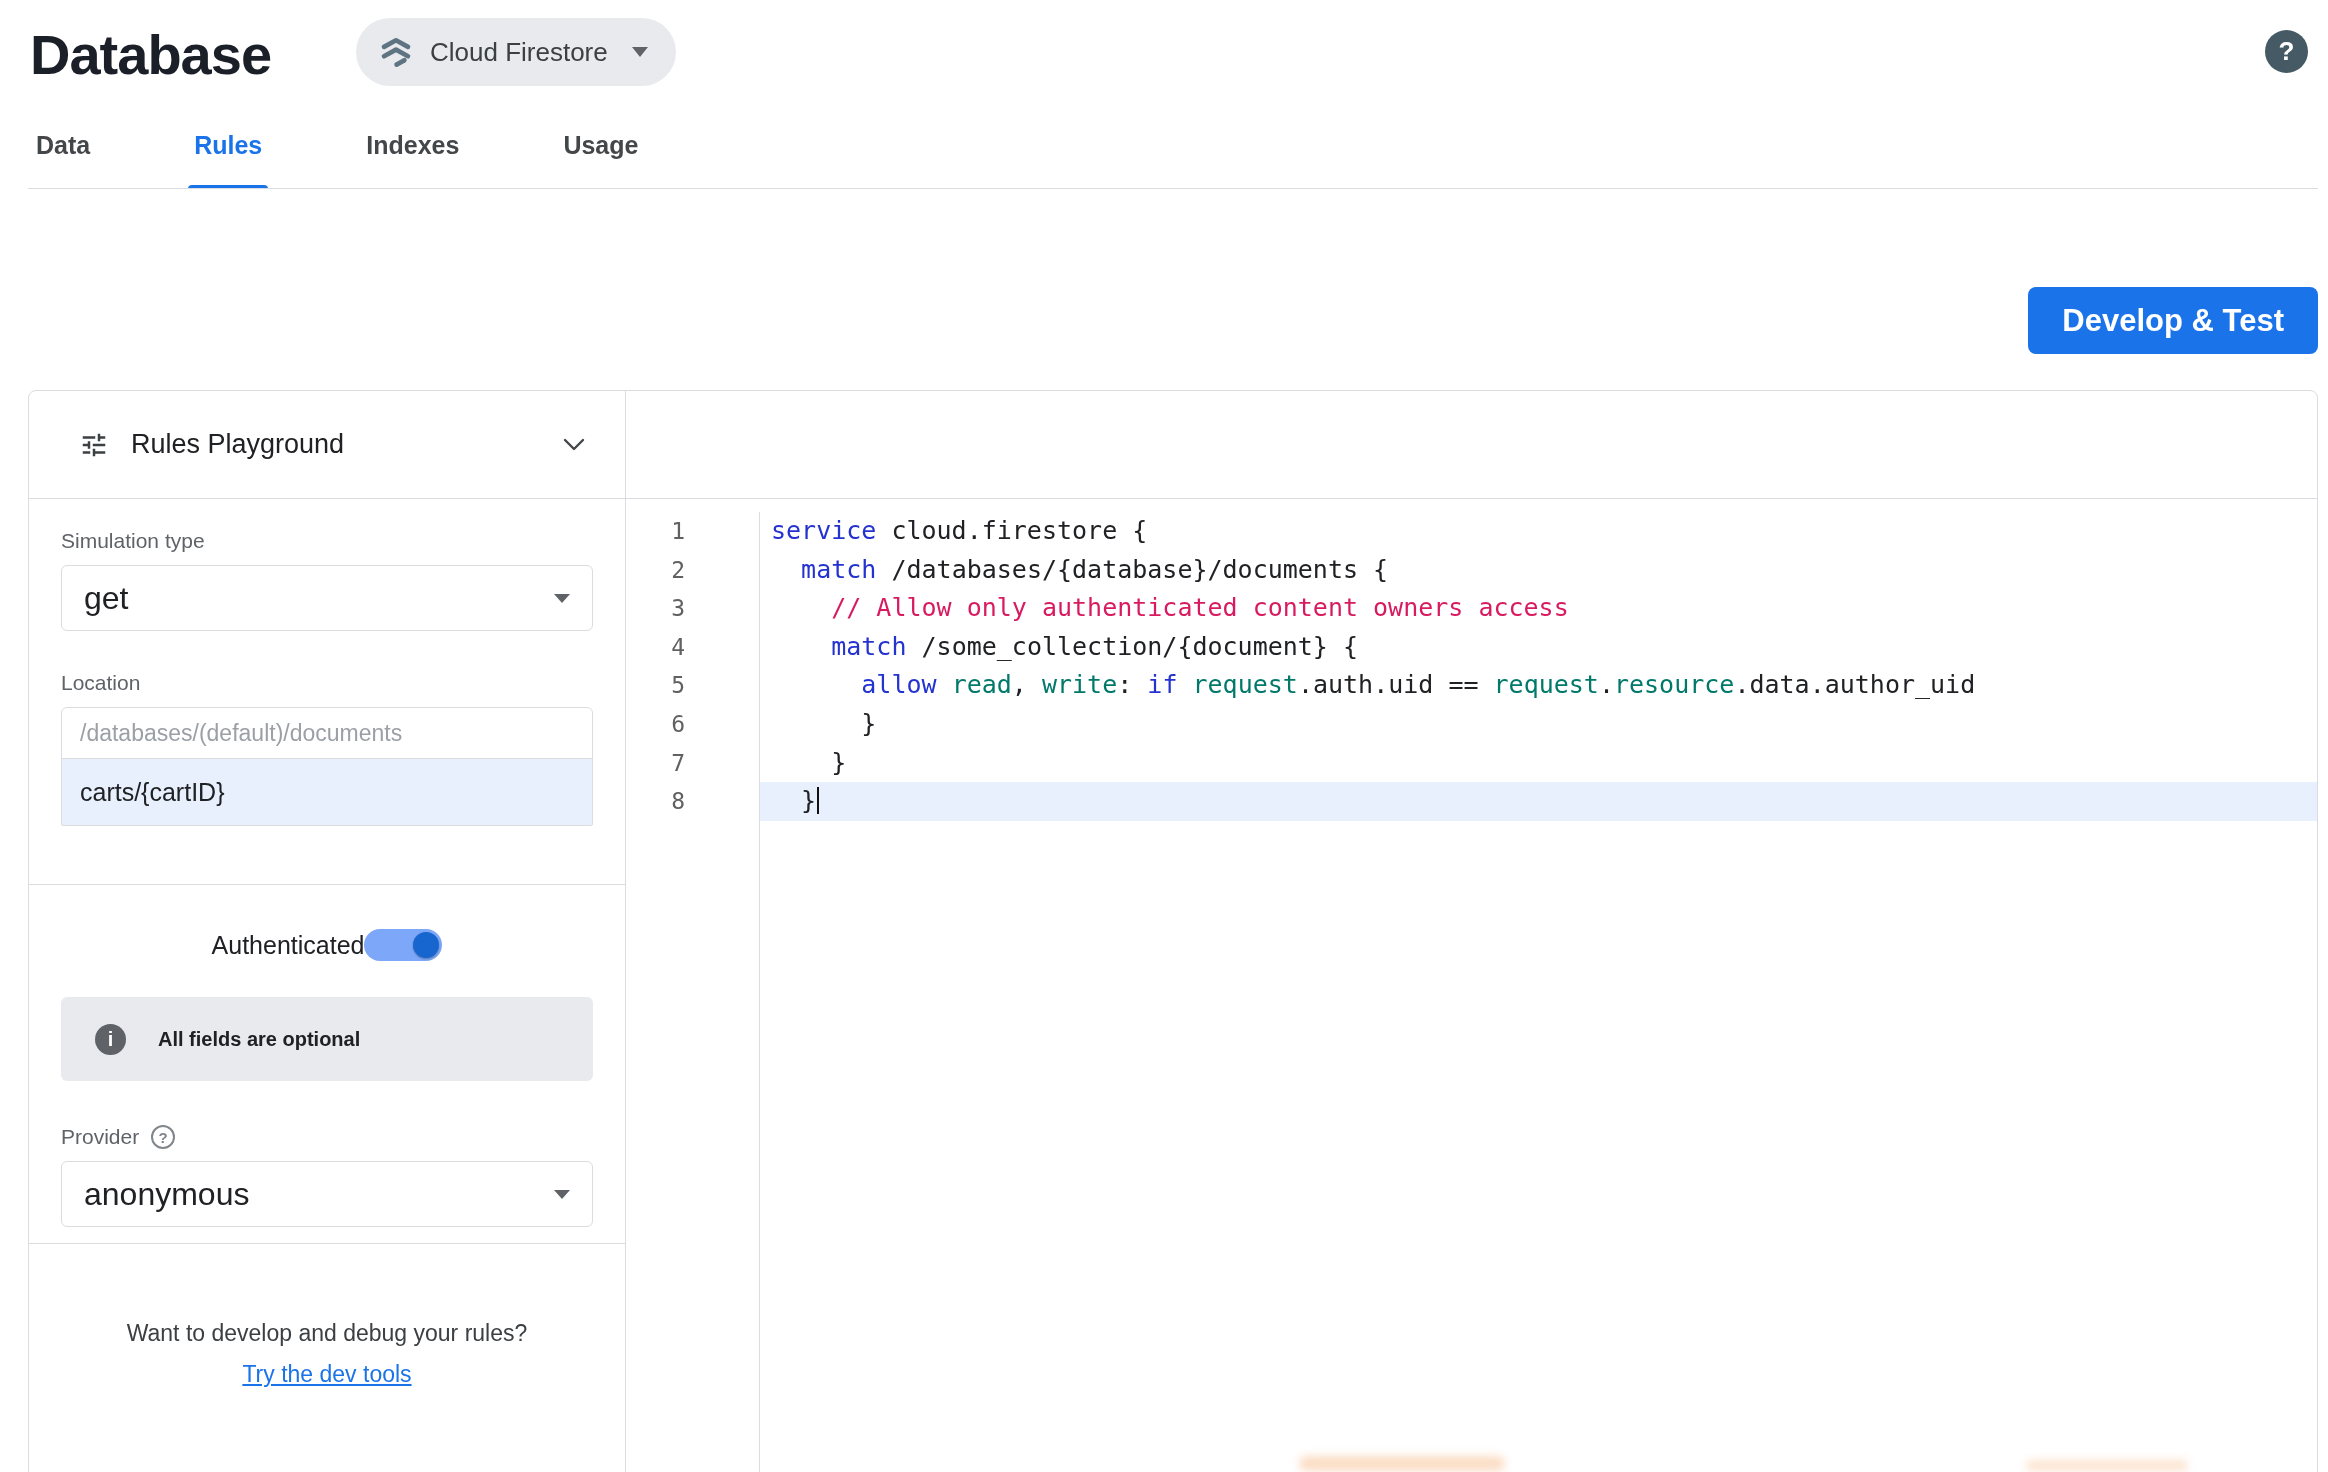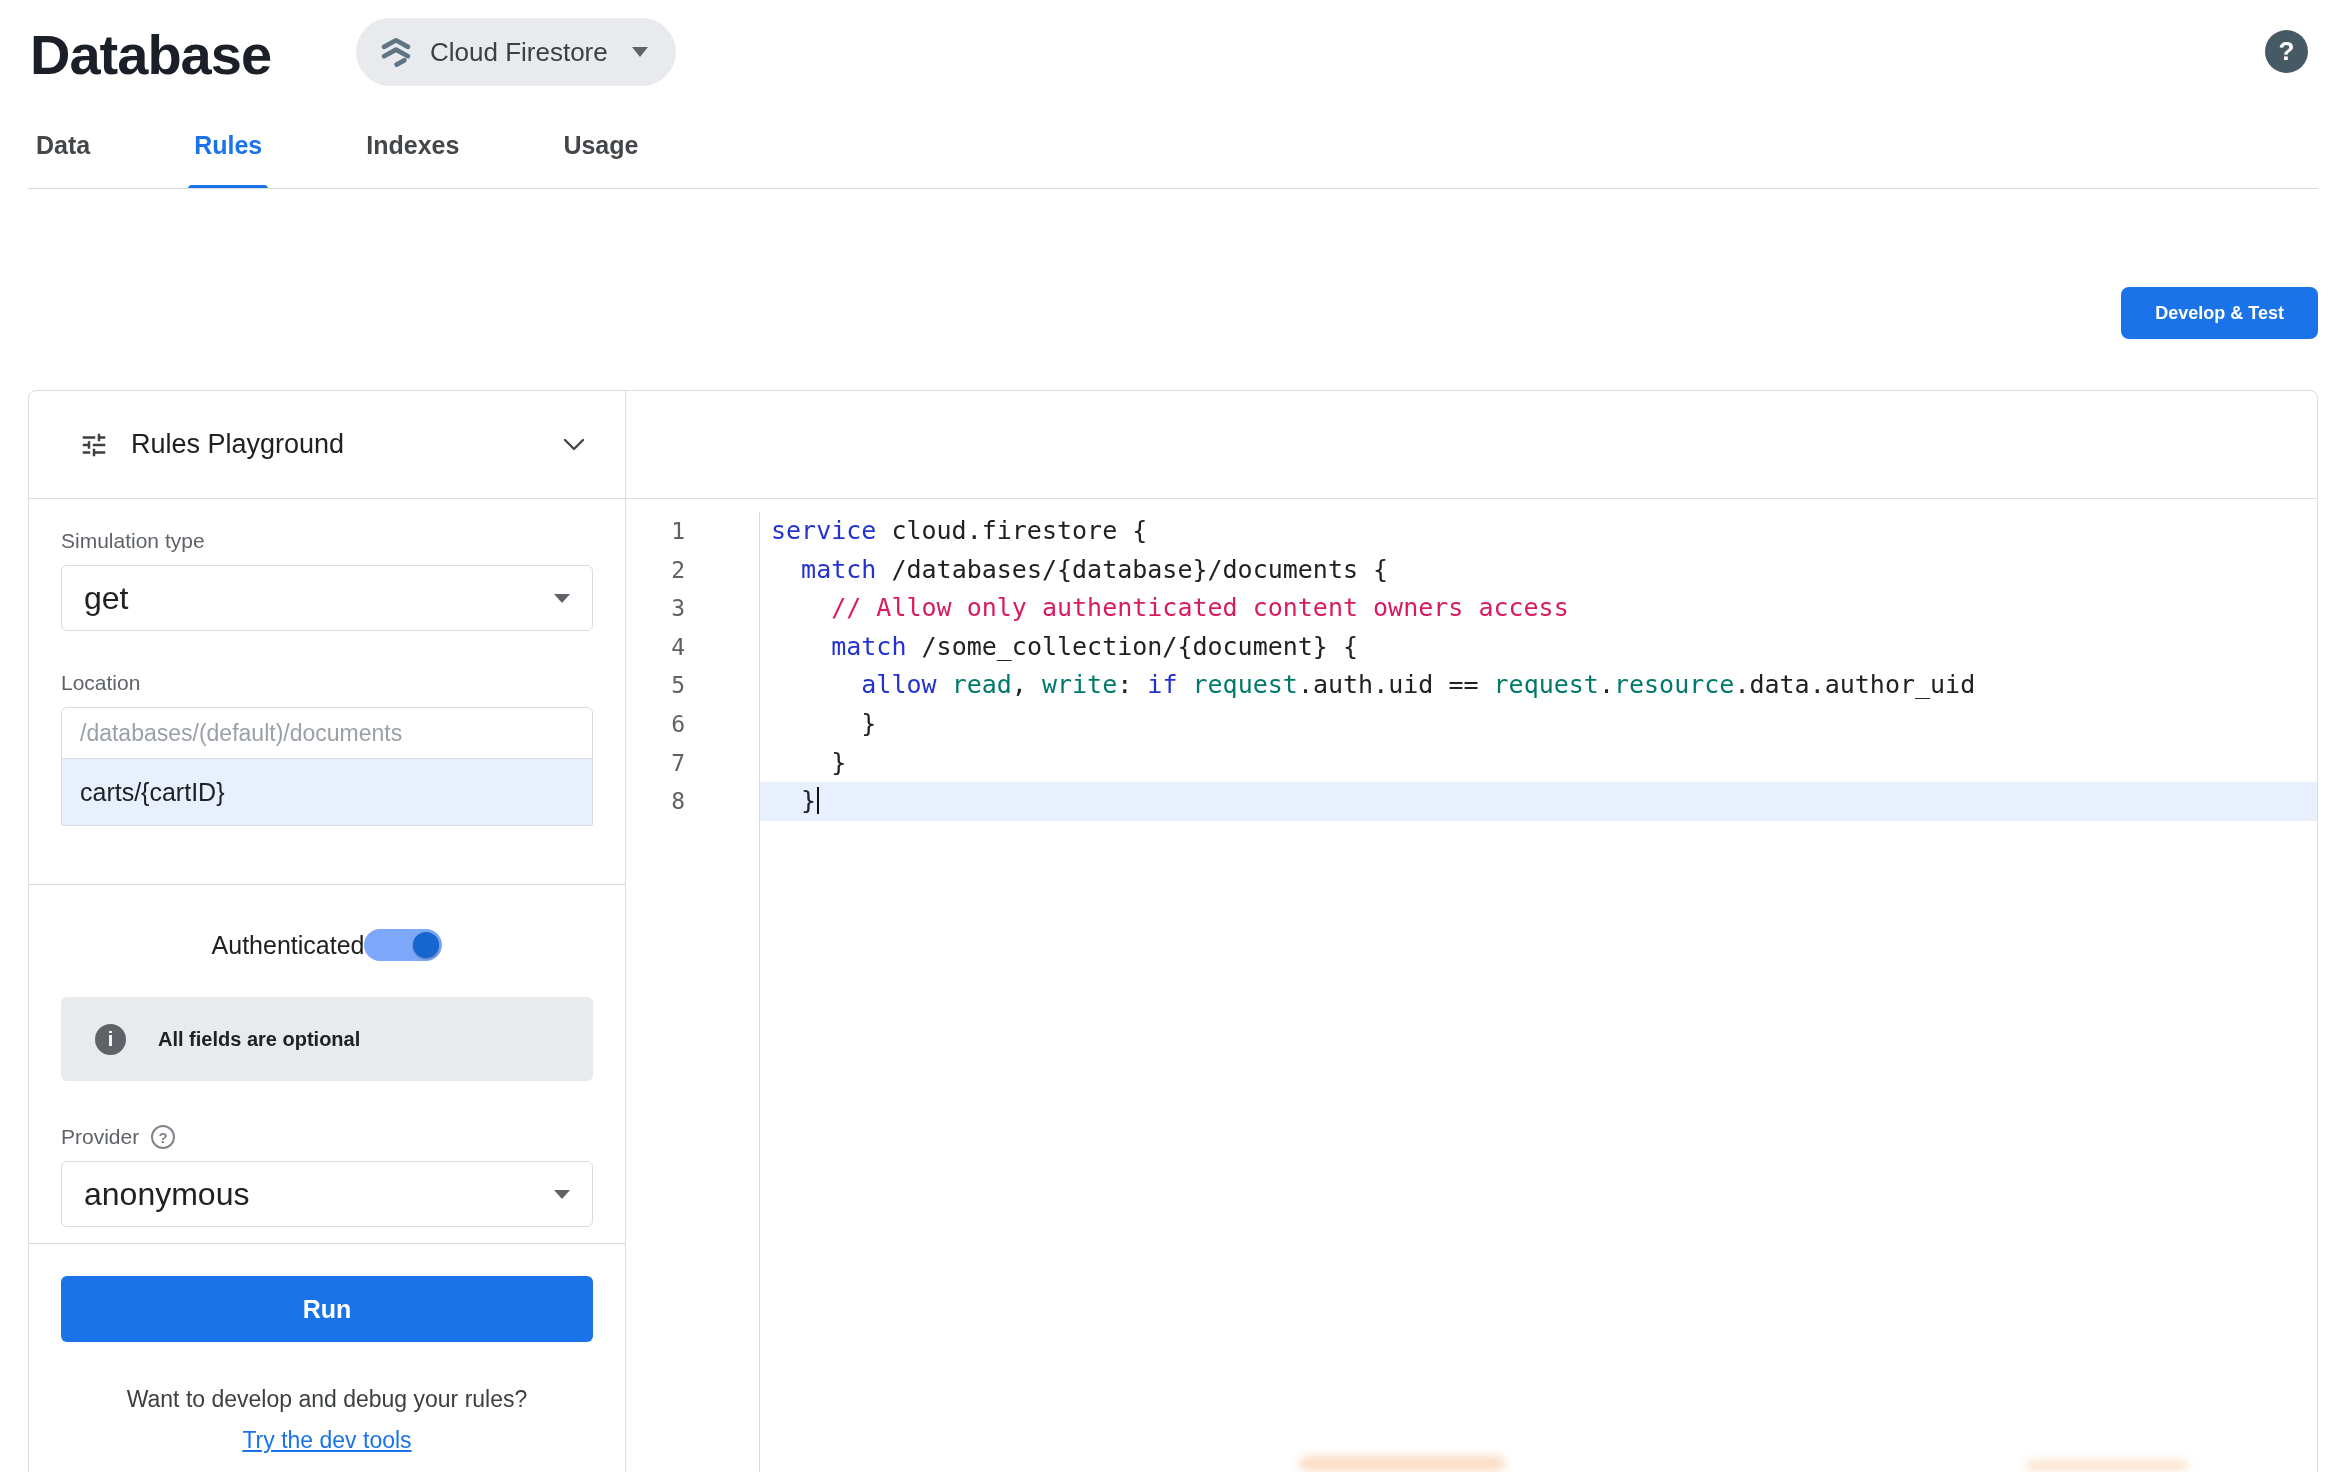--- a/index.html
+++ b/index.html
@@ -28,22 +28,22 @@
 
   
   .tabs{position:absolute;left:30px;top:127px;height:62px;display:flex;gap:92px;}
   .tab{position:relative;padding:4px 6px 0 6px;font-size:25px;font-weight:700;color:#44474a;cursor:pointer;}
   .tab .underline{display:none;}
   .tab.active{color:var(--accent);}
   .tab.active .underline{display:block;position:absolute;left:0;right:0;bottom:0;height:4px;border-radius:4px 4px 0 0;background:var(--accent);}
   .tabline{position:absolute;left:28px;right:10px;top:188px;height:0;border-top:1px solid var(--border);}
 
   
-  .devtest{position:absolute;right:10px;top:287px;height:52px;padding:0 34px;background:var(--accent);
-           color:#fff;font-size:18px;font-weight:700;font-family:"Liberation Sans",sans-serif;border:none;border-radius:8px;cursor:pointer;}
+  .devtest{position:absolute;right:10px;top:287px;height:67px;padding:0 34px;background:var(--accent);
+           color:#fff;font-size:31px;font-weight:700;font-family:"Liberation Sans",sans-serif;border:none;border-radius:8px;cursor:pointer;}
 
   
   .card{position:absolute;left:28px;right:10px;top:390px;height:1090px;border:1px solid var(--border);
         border-radius:8px 8px 0 0;display:flex;overflow:hidden;background:#fff;}
 
   
   .pg{width:597px;flex:0 0 597px;border-right:1px solid var(--border);display:flex;flex-direction:column;}
   .pg-header{height:108px;flex:0 0 108px;border-bottom:1px solid var(--border);display:flex;align-items:center;
              padding:0 40px 0 50px;gap:22px;cursor:pointer;}
   .pg-title{font-size:27px;color:var(--ink);}
@@ -184,21 +184,20 @@
         </div>
         <div class="select">
           <span>anonymous</span>
           <i class="dd"></i>
         </div>
       </div>
 
       <div class="hr"></div>
 
       <div class="sec runsec">
-        <button class="run">Run</button>
         <div class="devq">Want to develop and debug your rules?</div>
         <a class="devlink">Try the dev tools</a>
       </div>
 
     </aside>
 
     <div class="editor">
       <div class="ed-header"></div>
       <div class="ed-body">
         <div class="gutter" id="gutter">

